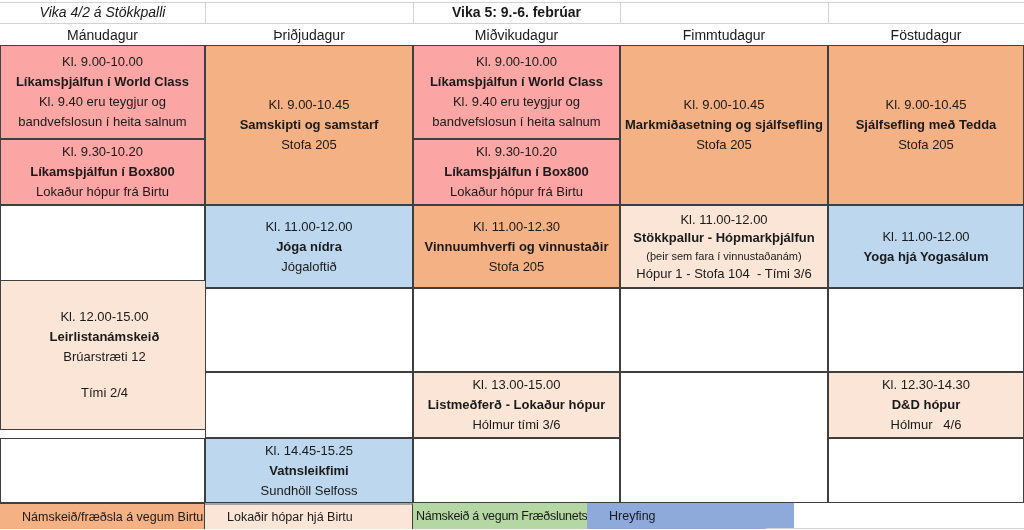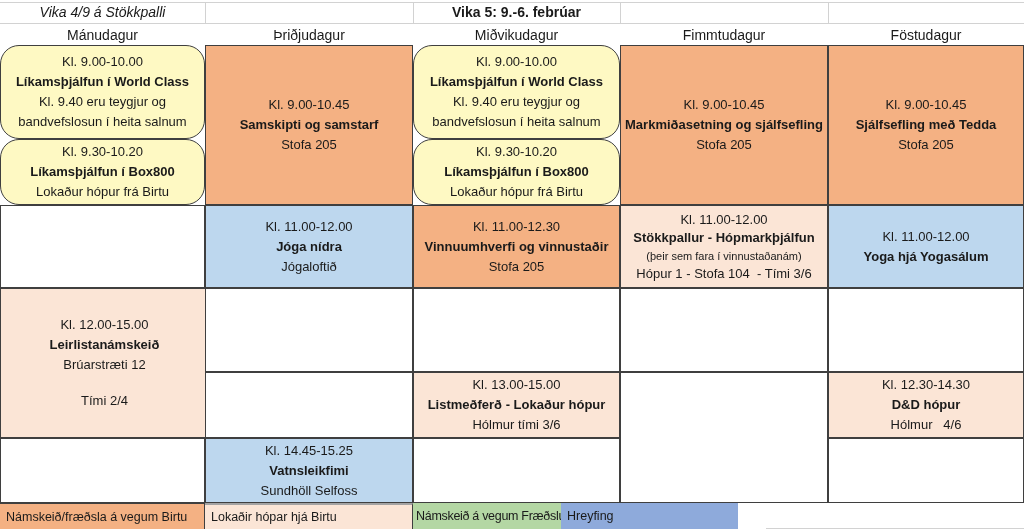--- a/index.html
+++ b/index.html
@@ -19,66 +19,66 @@
   
   .cell{
     position:absolute;box-sizing:border-box;border:1px solid #3f3f3f;
     display:flex;flex-direction:column;align-items:center;justify-content:center;
     text-align:center;font-size:13px;line-height:20px;padding:2px 4px;background:#fff;
   }
   .cell > div{width:100%;}
   .ti{font-weight:bold;}
   .note{font-size:11px;font-weight:normal;line-height:16px;margin-top:20px;}
   .gap{margin-top:16px;}
-  .c-blue{background:#fef9c3;border-radius:19px;}
+  .c-blue{background:#fca5a5;}
   .c-orange{background:#f4b183;}
   .c-lblue{background:#bdd7ee;}
   .c-peach{background:#fbe5d6;}
   .c-white{background:#ffffff;}
   
   .lg{
     position:absolute;top:503px;height:26px;box-sizing:border-box;
-    display:flex;align-items:center;font-size:12.5px;padding-left:6px;white-space:nowrap;
+    display:flex;align-items:center;font-size:12.5px;padding-left:22px;white-space:nowrap;
   }
   .lg.darkline{border-right:1px solid #3f3f3f;}
   .lg.tight{letter-spacing:-0.3px;padding-left:3px;}
 </style>
 </head>
 <body>
 
 <div id="sheet">
 
   <div class="gl" style="left:0;top:2px;width:1024px;height:1px;"></div>
   <div class="gl" style="left:0;top:23px;width:1024px;height:1px;"></div>
   <div class="gl" style="left:205px;top:2px;width:1px;height:43px;"></div>
   <div class="gl" style="left:413px;top:2px;width:1px;height:43px;"></div>
   <div class="gl" style="left:620px;top:2px;width:1px;height:43px;"></div>
   <div class="gl" style="left:828px;top:2px;width:1px;height:43px;"></div>
 
-  <div class="wk italic" style="left:0;width:205px;">Vika 4/9 á Stökkpalli</div>
+  <div class="wk italic" style="left:0;width:205px;">Vika 4/2 á Stökkpalli</div>
   <div class="wk bold" style="left:413px;width:207px;">Vika 5: 9.-6. febrúar</div>
 
   <div class="day" style="left:0;width:205px;">Mánudagur</div>
   <div class="day" style="left:205px;width:208px;">Þriðjudagur</div>
   <div class="day" style="left:413px;width:207px;">Miðvikudagur</div>
   <div class="day" style="left:620px;width:208px;">Fimmtudagur</div>
   <div class="day" style="left:828px;width:196px;">Föstudagur</div>
 
   <div class="cell c-blue" style="left:0;top:45px;width:205px;height:94px;">
     <div>Kl. 9.00-10.00</div>
     <div class="ti">Líkamsþjálfun í World Class</div>
     <div>Kl. 9.40 eru teygjur og bandvefslosun í heita salnum</div>
   </div>
   <div class="cell c-blue" style="left:0;top:139px;width:205px;height:66px;">
     <div>Kl. 9.30-10.20</div>
     <div class="ti">Líkamsþjálfun í Box800</div>
     <div>Lokaður hópur frá Birtu</div>
   </div>
   <div class="cell c-white" style="left:0;top:205px;width:205px;height:83px;"></div>
-  <div class="cell c-peach" style="left:0;top:288px;width:209px;height:150px;justify-content:center;">
+  <div class="cell c-peach" style="left:0;top:280px;width:209px;height:150px;justify-content:center;">
     <div>Kl. 12.00-15.00</div>
     <div class="ti">Leirlistanámskeið</div>
     <div>Brúarstræti 12</div>
     <div class="gap">Tími 2/4</div>
   </div>
   <div class="cell c-white" style="left:0;top:438px;width:205px;height:65px;"></div>
 
   <div class="cell c-orange" style="left:205px;top:45px;width:208px;height:160px;">
     <div>Kl. 9.00-10.45</div>
     <div class="ti">Samskipti og samstarf</div>
@@ -149,16 +149,16 @@
   <div class="cell c-peach" style="left:828px;top:372px;width:196px;height:66px;">
     <div>Kl. 12.30-14.30</div>
     <div class="ti">D&amp;D hópur</div>
     <div>Hólmur&nbsp;&nbsp;&nbsp;4/6</div>
   </div>
   <div class="cell c-white" style="left:828px;top:438px;width:196px;height:65px;"></div>
 
   <div class="lg darkline" style="left:0;width:205px;background:#f4b183;border-top:1px solid #3f3f3f;">Námskeið/fræðsla á vegum Birtu</div>
   <div class="lg darkline" style="left:205px;width:208px;background:#fbe5d6;border-top:2px solid #a3a3a3;">Lokaðir hópar hjá Birtu</div>
   <div class="lg tight" style="left:413px;width:176px;background:#b4d7a4;">Námskeið á vegum Fræðslunetsins</div>
-  <div class="lg" style="left:561px;width:177px;background:#8eaadb;">Hreyfing</div>
+  <div class="lg" style="left:587px;width:207px;background:#8eaadb;">Hreyfing</div>
   <div class="gl" style="left:766px;top:528px;width:258px;height:1px;"></div>
 
 </div>
 
 </body></html>

